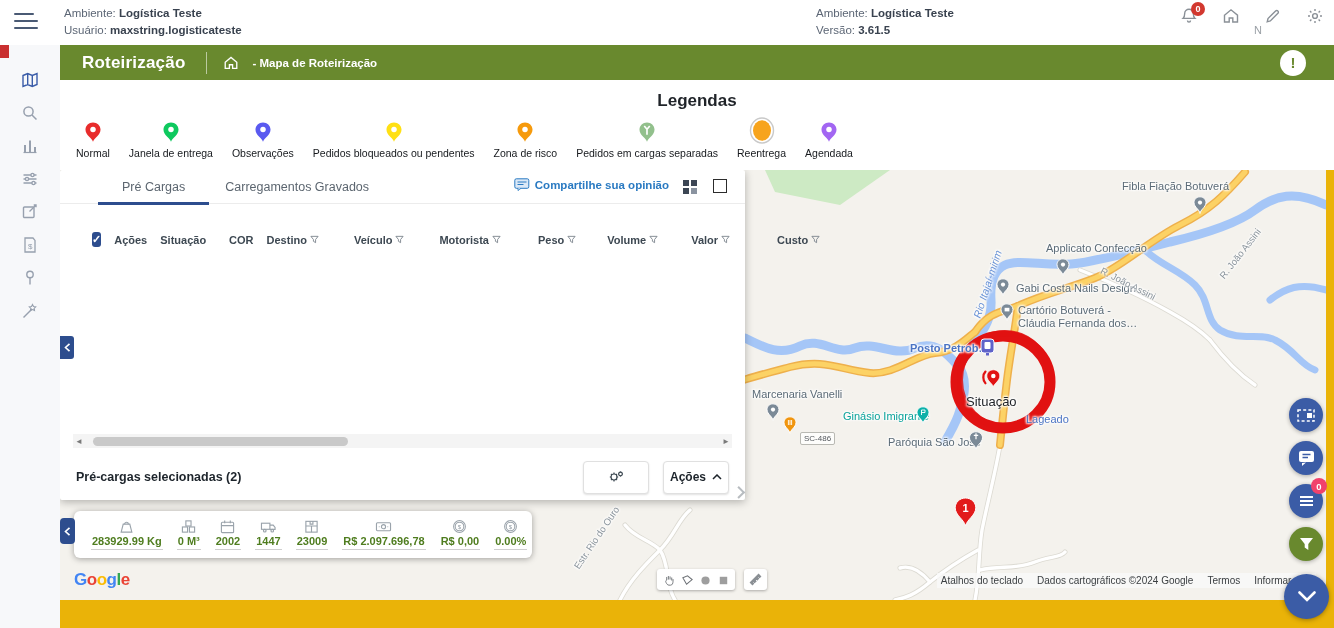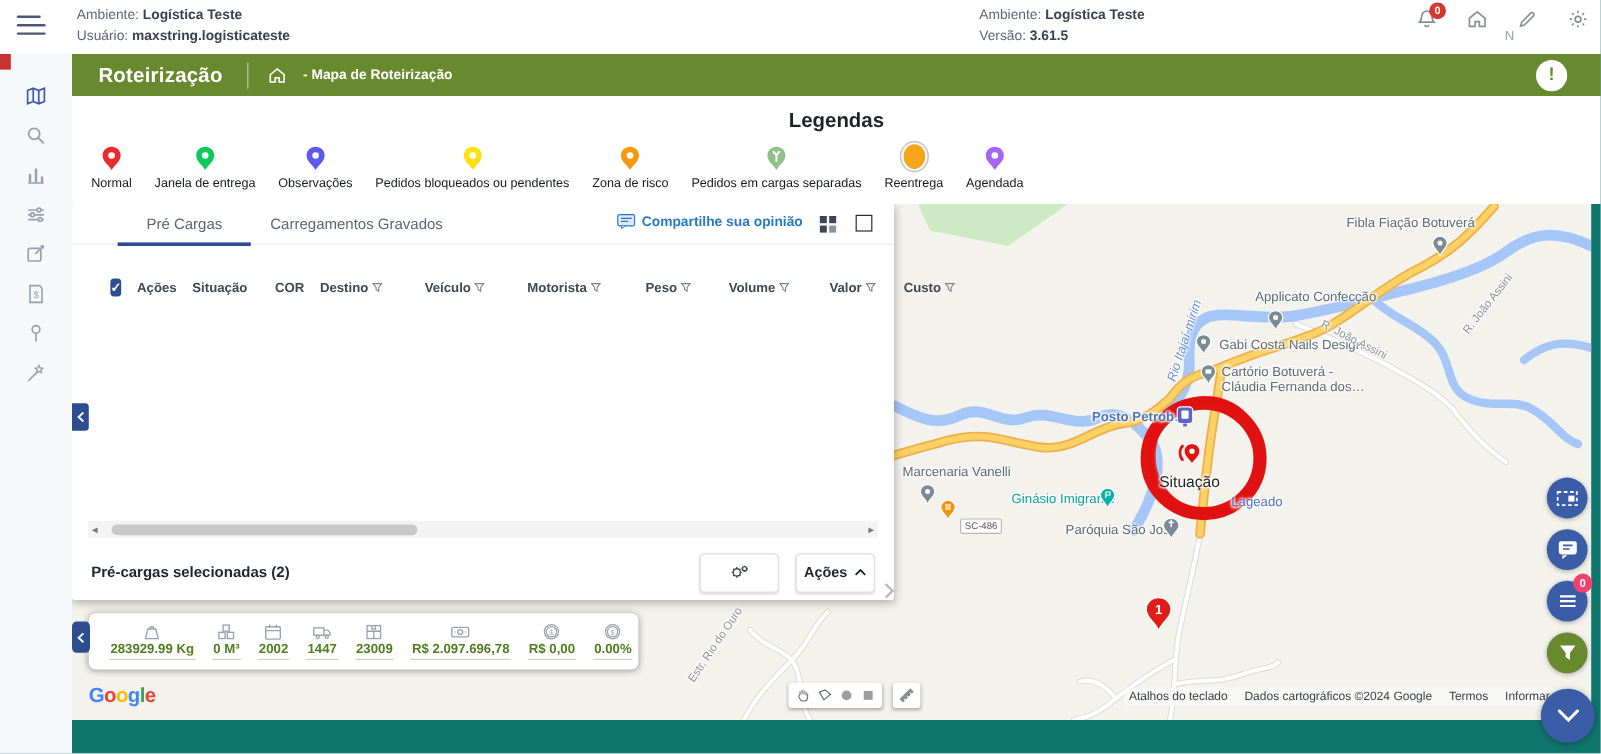--- a/index.html
+++ b/index.html
@@ -1,17 +1,17 @@
 <!DOCTYPE html>
 <html><head>
 <meta charset="utf-8">
 <style>
   * { margin:0; padding:0; box-sizing:border-box; }
   body { font-family:"Liberation Sans", sans-serif; background:#fff; }
-  .screen { position:relative; width:1334px; height:628px; background:#0f766e; overflow:hidden; }
+  .screen { position:relative; width:1334px; height:628px; background:#eab308; overflow:hidden; }
 
   
   .topbar { position:absolute; left:0; top:0; width:100%; height:45px; background:#fff; z-index:20; }
   .hamburger { position:absolute; left:14px; top:13px; width:24px; height:18px; cursor:pointer; }
   .hamburger span { display:block; height:2px; background:#4a5a74; margin-bottom:5px; border-radius:1px; }
   .hamburger span:nth-child(1){ width:20px; }
   .hamburger span:nth-child(2){ width:24px; }
   .hamburger span:nth-child(3){ width:24px; }
   .envblock { position:absolute; top:5px; font-size:11.5px; color:#5c6675; line-height:17px; }
   .envblock b { color:#39424f; }
@@ -527,21 +527,21 @@
         <svg class="funnel" viewBox="0 0 10 10" fill="none" stroke="currentColor">
             <path d="M1 1.5 h8 L6.2 5 v3.5 L3.8 7 V5 Z"></path>
           </svg>
         </span>
       <span class="hdr-col" style="margin-left:20px">
           <span>Valor</span>
         <svg class="funnel" viewBox="0 0 10 10" fill="none" stroke="currentColor">
             <path d="M1 1.5 h8 L6.2 5 v3.5 L3.8 7 V5 Z"></path>
           </svg>
         </span>
-      <span class="hdr-col" style="margin-left:10px">
+      <span class="hdr-col" style="margin-left:34px">
           <span>Custo</span>
         <svg class="funnel" viewBox="0 0 10 10" fill="none" stroke="currentColor">
             <path d="M1 1.5 h8 L6.2 5 v3.5 L3.8 7 V5 Z"></path>
           </svg>
         </span>
     </div>
 
     <div class="panel-left-btn">
       <svg width="7" height="9" viewBox="0 0 7 9">
           <path d="M5.5 .8 L1.5 4.5 L5.5 8.2" stroke="#fff" stroke-width="1.6" fill="none"></path>

